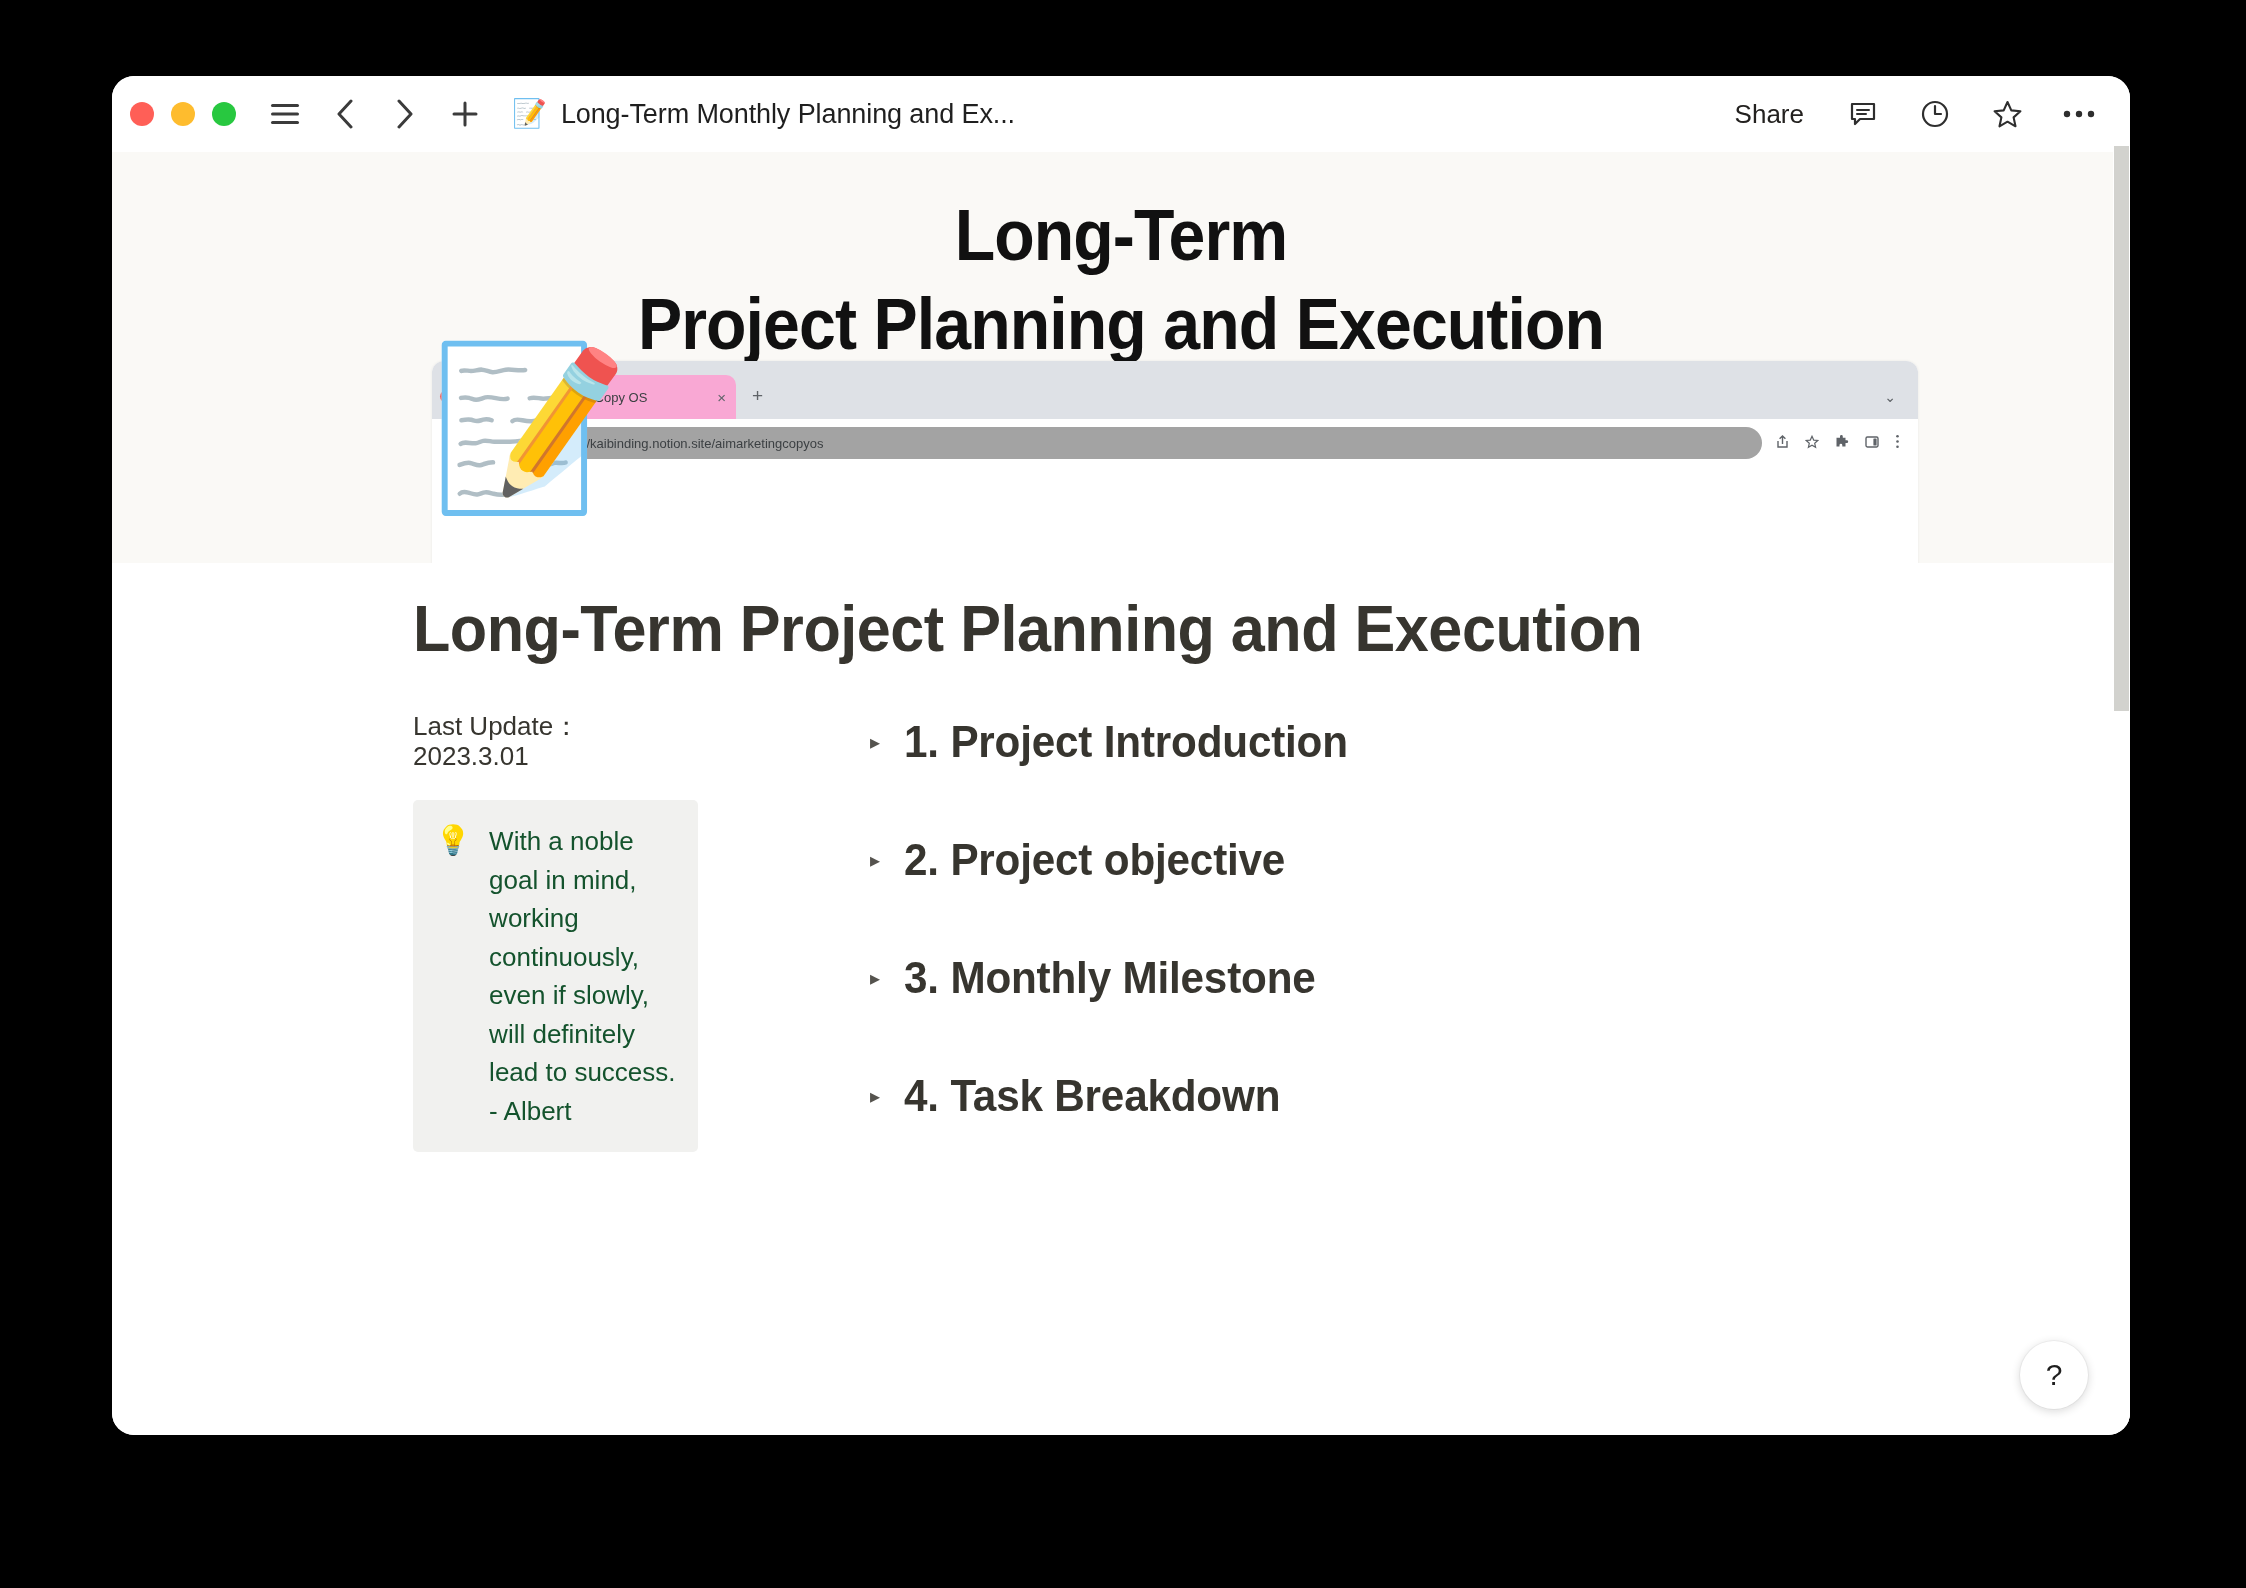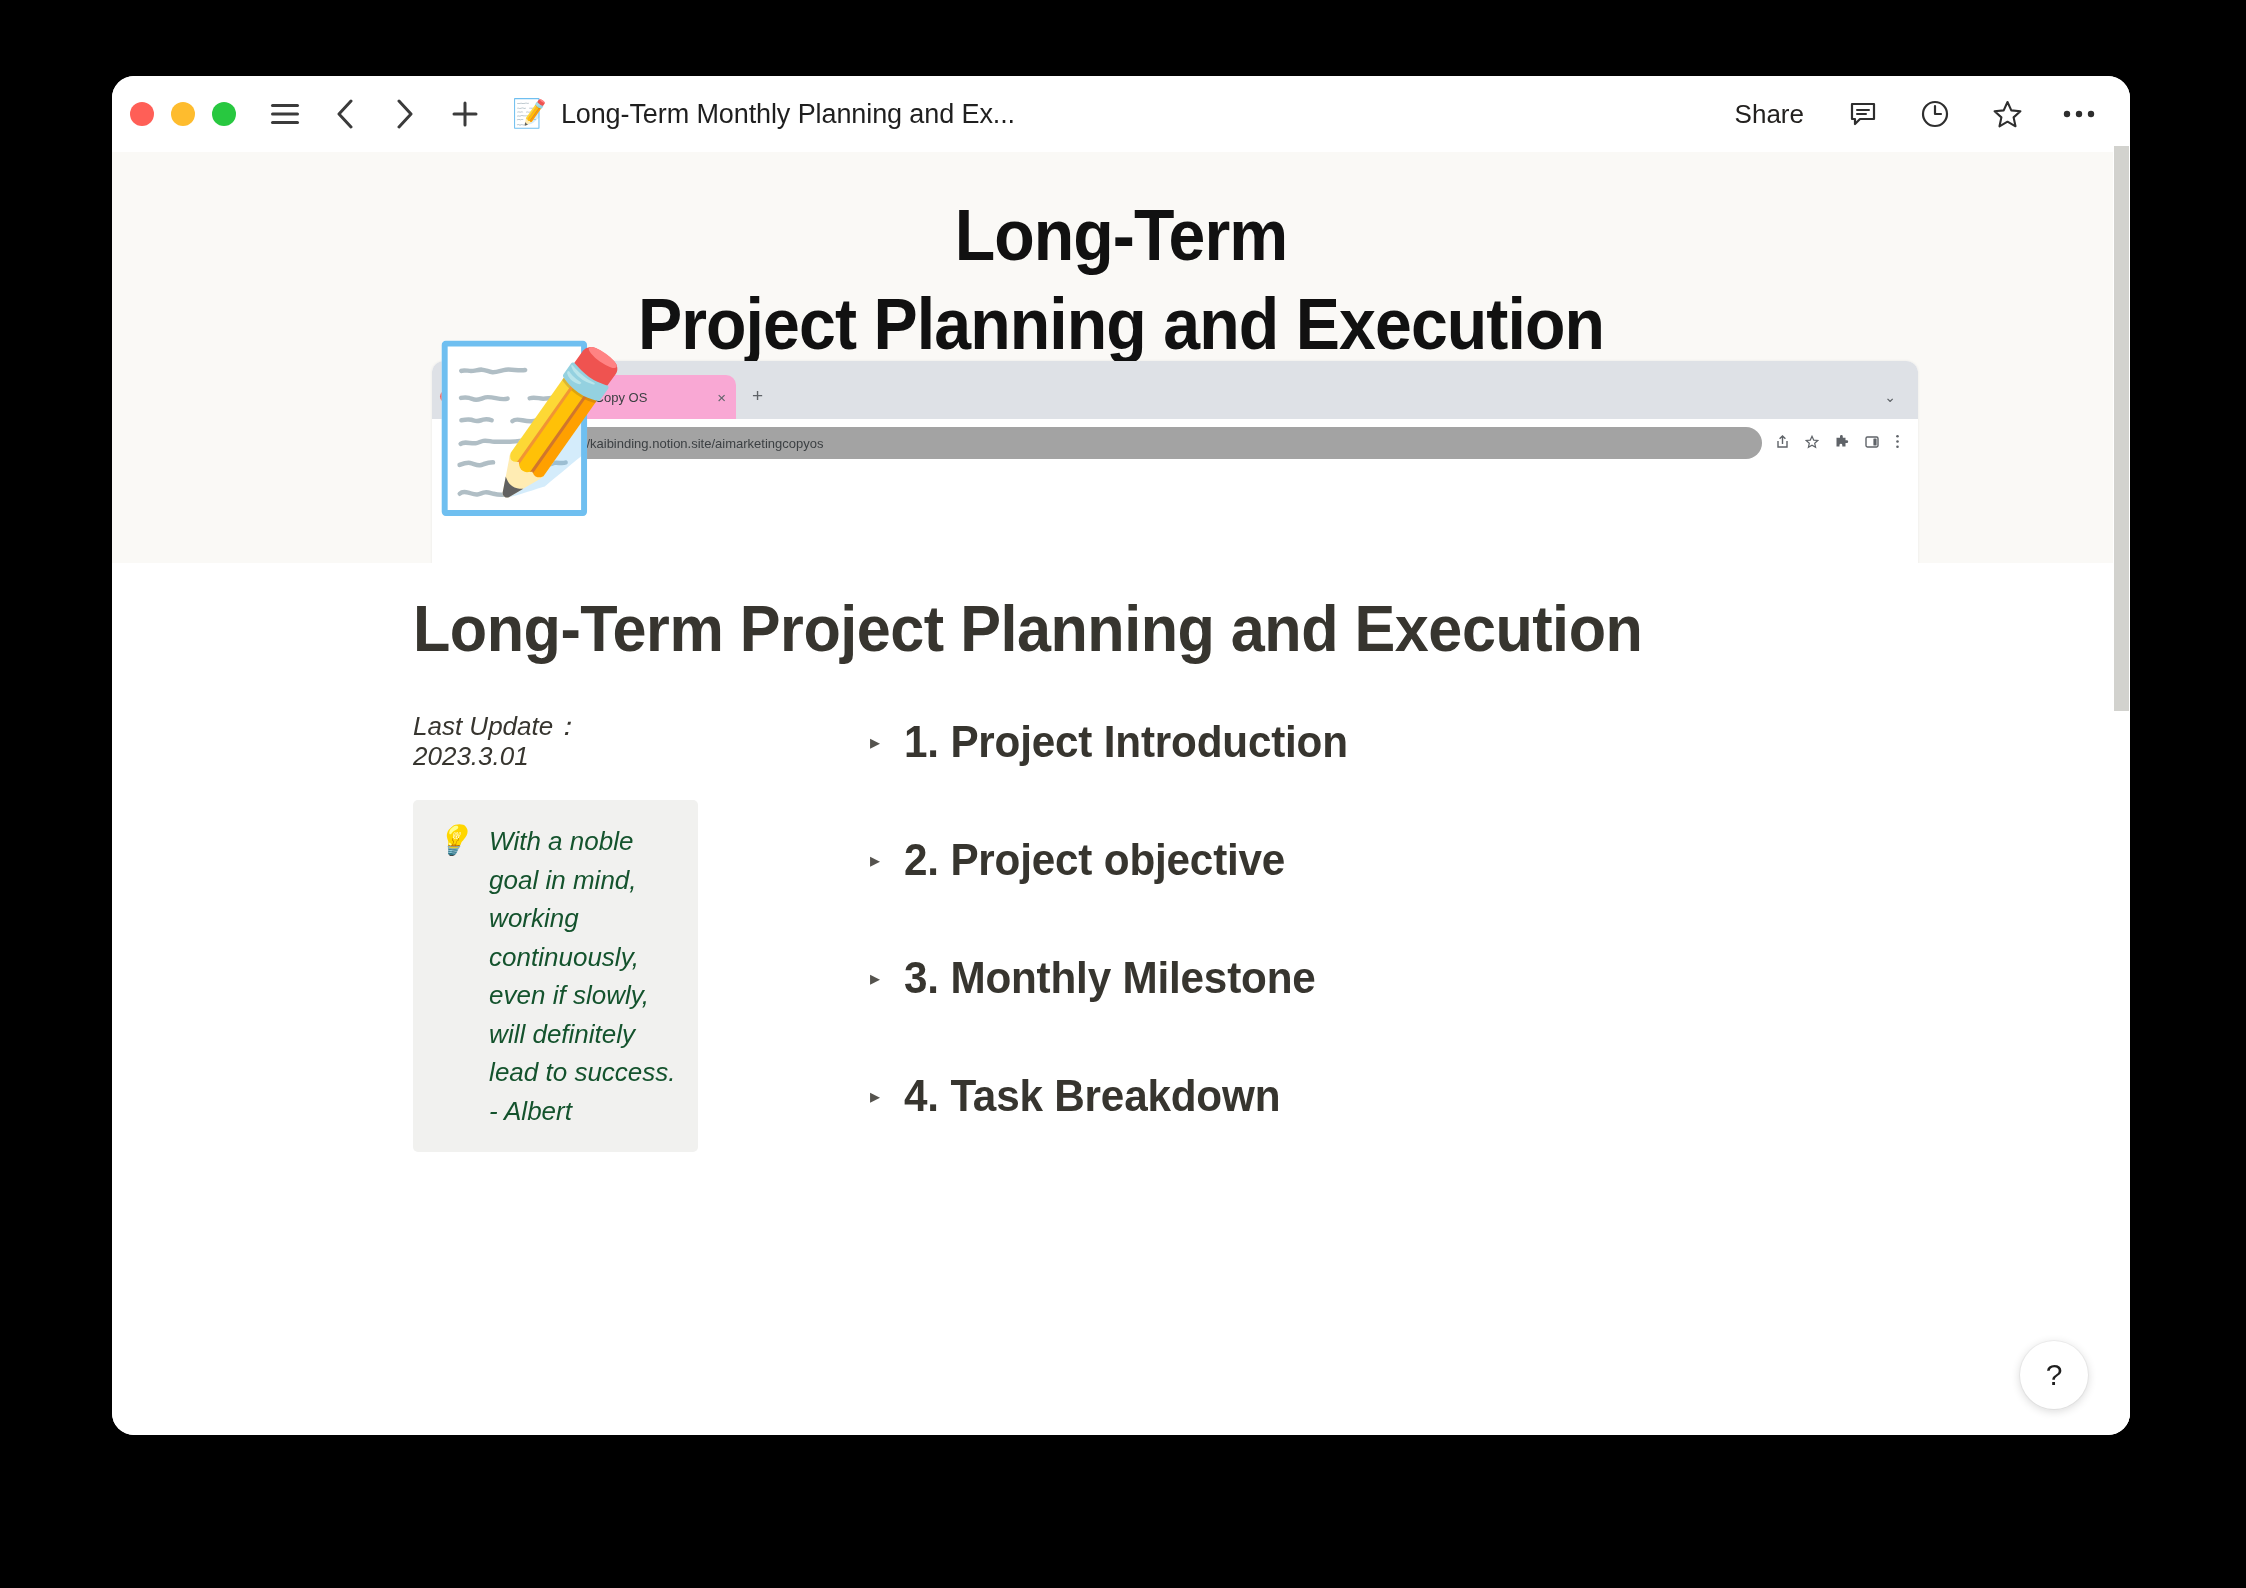--- a/index.html
+++ b/index.html
@@ -271,21 +271,20 @@
     left: 301px;
     top: 148px;
     right: 60px;
     display: flex;
     gap: 0;
   }
 
   .col-left {
     width: 285px;
     flex: 0 0 285px;
-    font-style: italic;
   }
   .last-update {
     font-size: 26px;
     line-height: 1.16;
     color: #37352F;
     margin-bottom: 29px;
   }
   .last-update span { display: block; }
 
   .callout {

